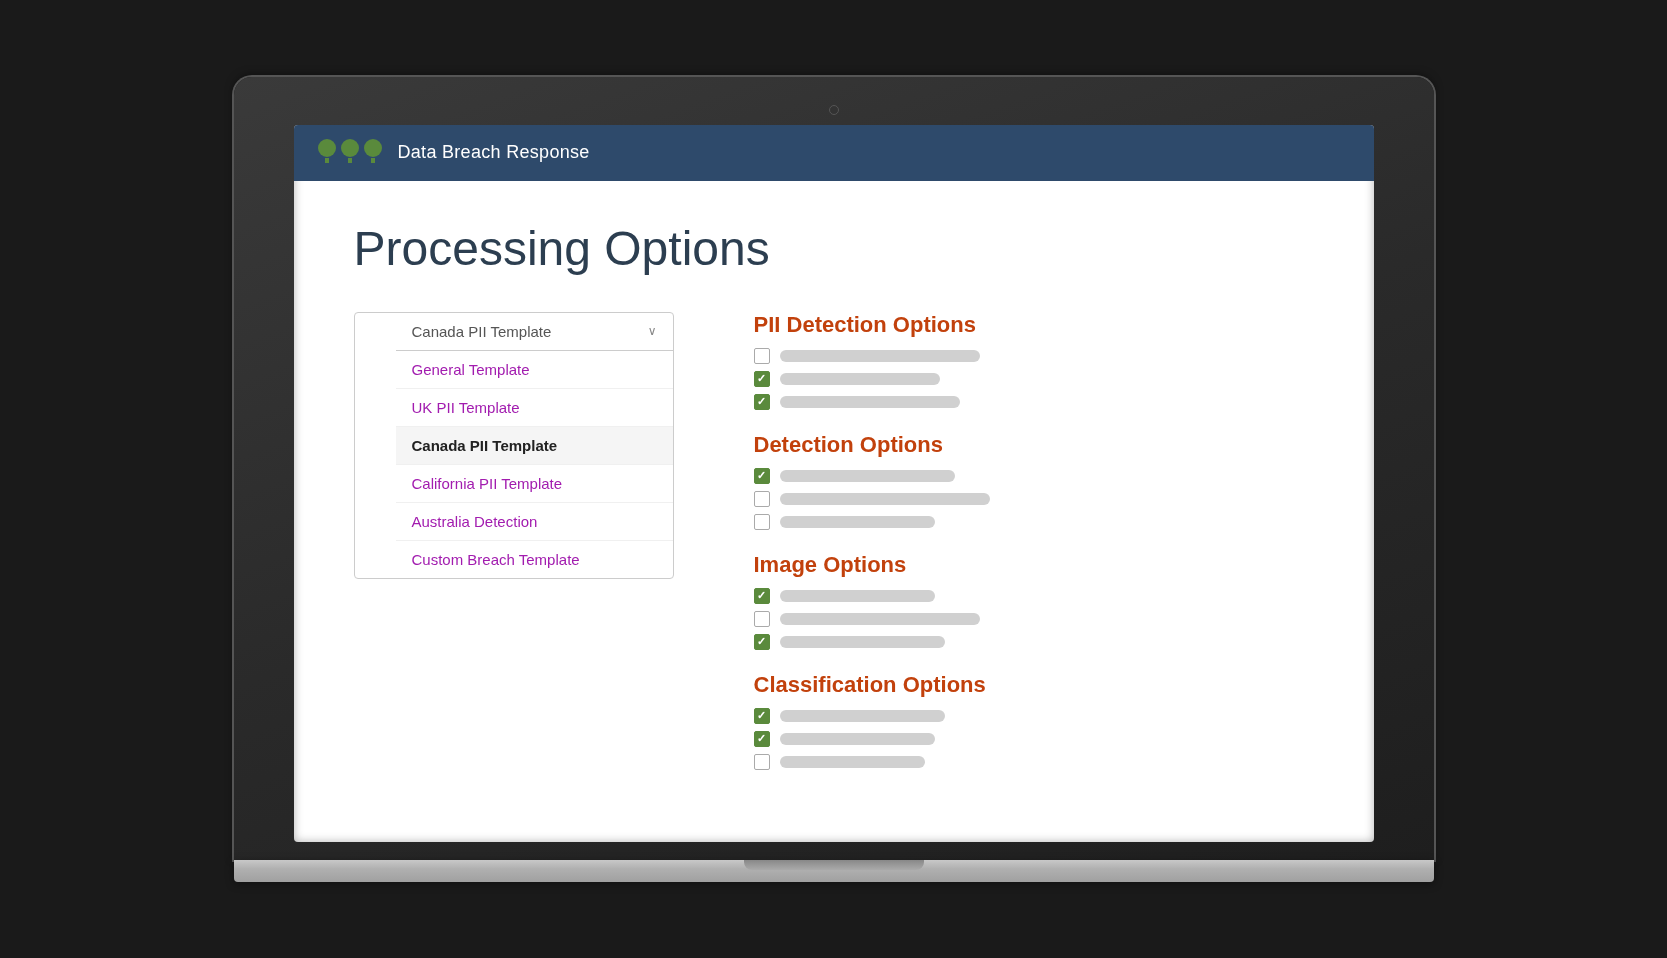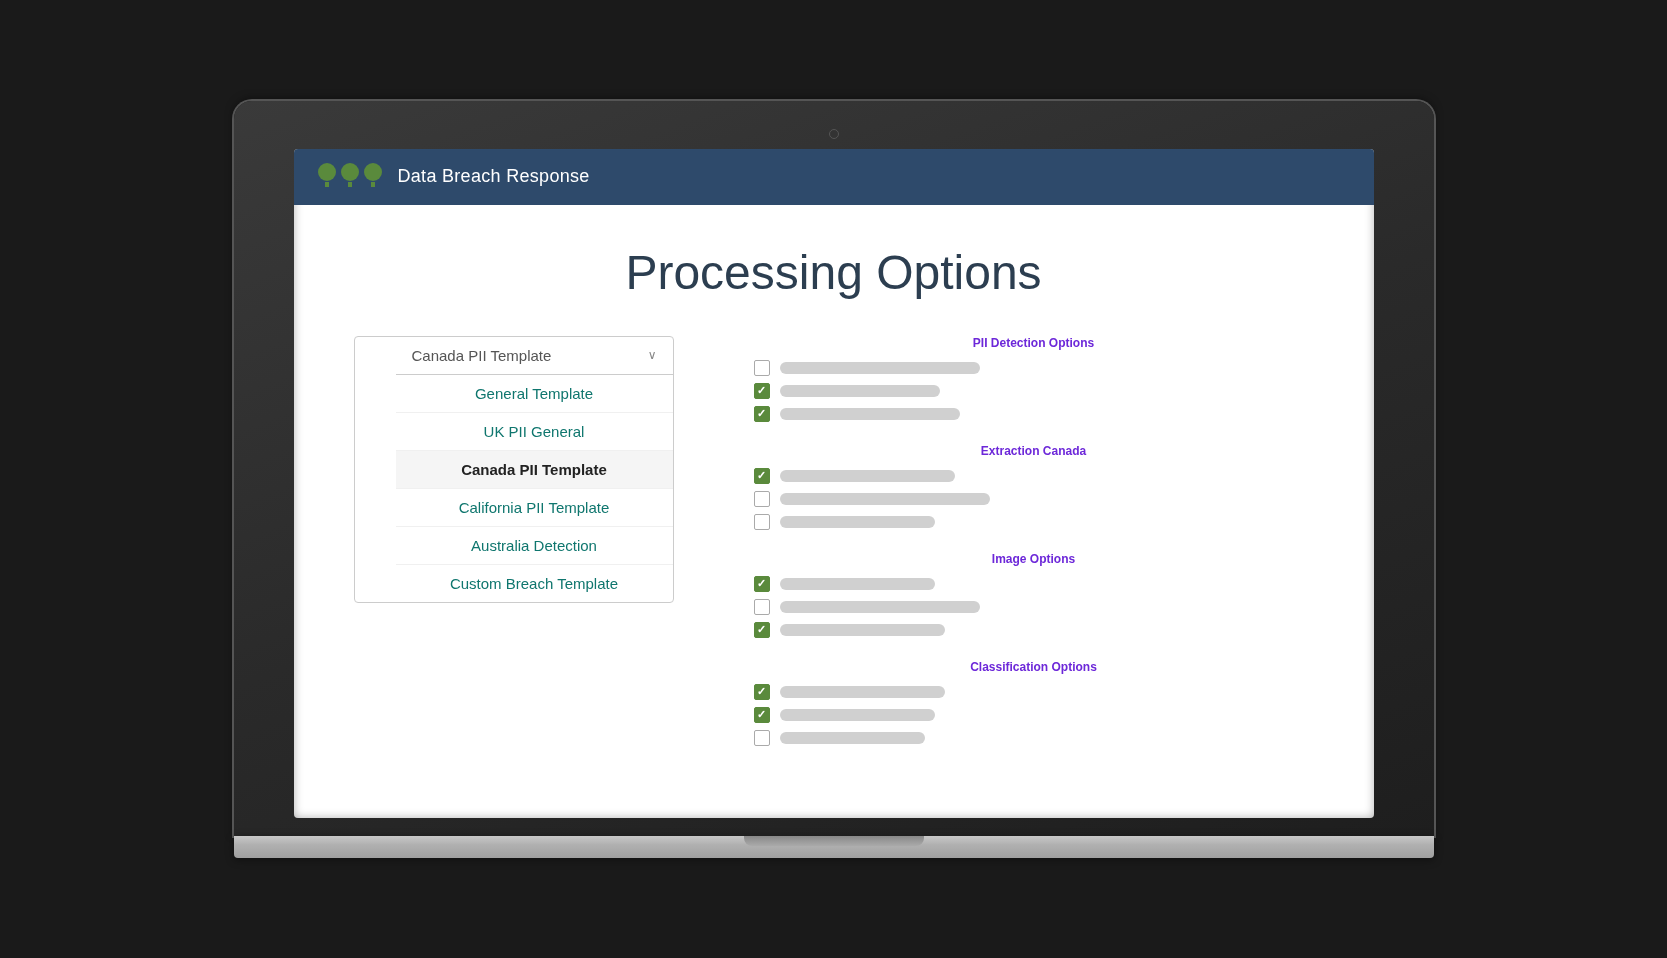--- a/index.html
+++ b/index.html
@@ -9,21 +9,20 @@
       display: flex;
       justify-content: center;
       align-items: center;
       min-height: 100vh;
       font-family: -apple-system, BlinkMacSystemFont, 'Segoe UI', Arial, sans-serif;
     }
 
     .laptop-outer {
       width: 1200px;
       position: relative;
-      text-align: center;
     }
 
     .laptop-screen-bezel {
       background: linear-gradient(160deg, #3a3a3a 0%, #2a2a2a 50%, #1e1e1e 100%);
       border-radius: 18px 18px 0 0;
       padding: 28px 60px 18px 60px;
       box-shadow: 0 0 0 2px #555, 0 -2px 8px rgba(0,0,0,0.5);
       position: relative;
     }
 
@@ -156,21 +155,21 @@
       font-size: 12px;
     }
 
     .dropdown-list {
       list-style: none;
     }
 
     .dropdown-item {
       padding: 10px 16px;
       font-size: 15px;
-      color: #0f766e;
+      color: #a21caf;
       cursor: pointer;
       border-bottom: 1px solid #f0f0f0;
     }
 
     .dropdown-item:last-child {
       border-bottom: none;
     }
 
     .dropdown-item.selected {
       font-weight: 700;
@@ -181,23 +180,23 @@
     
     .options-panel {
       flex: 1;
     }
 
     .option-section {
       margin-bottom: 22px;
     }
 
     .option-section-title {
-      font-size: 12px;
+      font-size: 22px;
       font-weight: 600;
-      color: #6d28d9;
+      color: #c2410c;
       margin-bottom: 10px;
     }
 
     .option-row {
       display: flex;
       align-items: center;
       gap: 10px;
       margin-bottom: 7px;
     }
 
@@ -265,21 +264,21 @@
         <div class="main-layout">
 
           <div class="dropdown-container">
             <div class="dropdown-select">
               <div class="dropdown-header">
                 <span class="dropdown-header-text">Canada PII Template</span>
                 <span class="dropdown-chevron">∨</span>
               </div>
               <ul class="dropdown-list">
                 <li class="dropdown-item">General Template</li>
-                <li class="dropdown-item">UK PII General</li>
+                <li class="dropdown-item">UK PII Template</li>
                 <li class="dropdown-item selected">Canada PII Template</li>
                 <li class="dropdown-item">California PII Template</li>
                 <li class="dropdown-item">Australia Detection</li>
                 <li class="dropdown-item">Custom Breach Template</li>
               </ul>
             </div>
           </div>
 
           <div class="options-panel">
 
@@ -293,21 +292,21 @@
                 <div class="checkbox checked"></div>
                 <div class="option-label-bar" style="width:160px;"></div>
               </div>
               <div class="option-row">
                 <div class="checkbox checked"></div>
                 <div class="option-label-bar" style="width:180px;"></div>
               </div>
             </div>
 
             <div class="option-section">
-              <div class="option-section-title">Extraction Canada</div>
+              <div class="option-section-title">Detection Options</div>
               <div class="option-row">
                 <div class="checkbox checked"></div>
                 <div class="option-label-bar" style="width:175px;"></div>
               </div>
               <div class="option-row">
                 <div class="checkbox"></div>
                 <div class="option-label-bar" style="width:210px;"></div>
               </div>
               <div class="option-row">
                 <div class="checkbox"></div>

